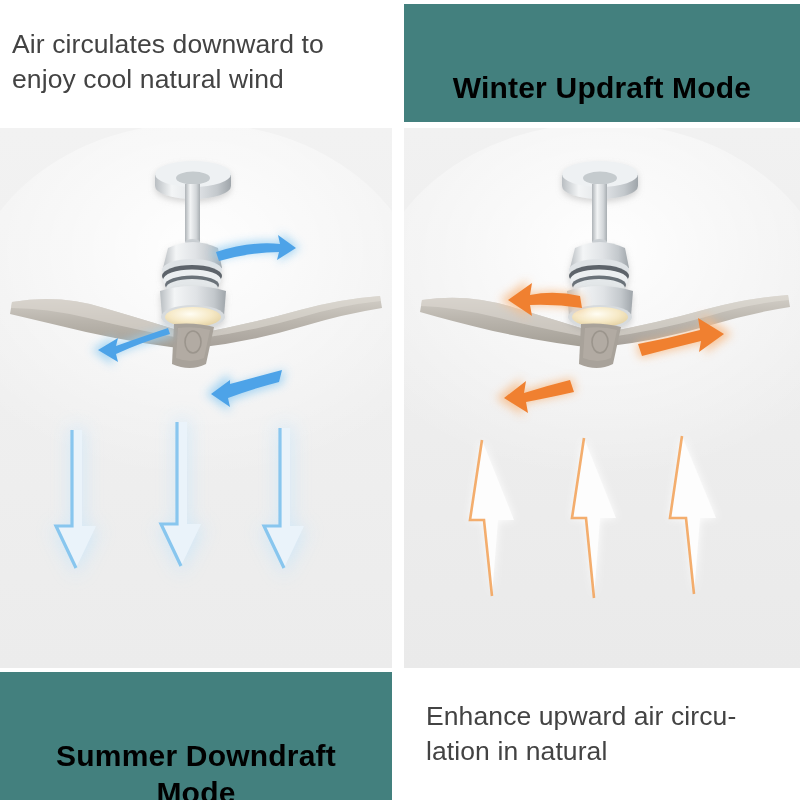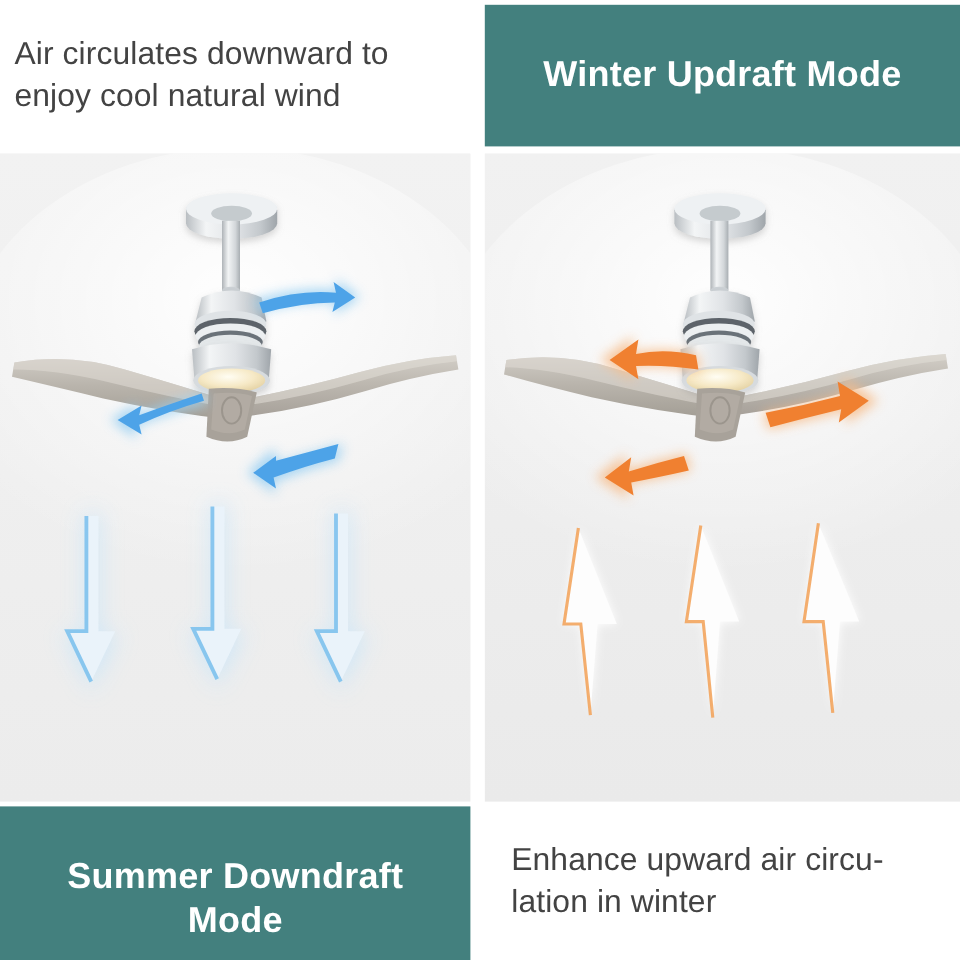--- a/index.html
+++ b/index.html
@@ -20,22 +20,22 @@
   .ftr-right {left:404px;top:672px;width:396px;height:124px; background:#ffffff;}
 
   .cap{
     display:flex;align-items:center;height:100%;box-sizing:border-box;
     padding:0 12px;color:#434343;font-size:26.5px;line-height:1.34;
     font-weight:400;letter-spacing:.1px;
   }
   .cap.right-pad{padding:0 22px;}
   .cap-title{
     display:flex;align-items:center;justify-content:center;height:100%;
-    box-sizing:border-box;padding:0 14px;color:#ffffff;font-size:30px;
-    line-height:1.22;font-weight:700;text-align:center;letter-spacing:.2px;
+    box-sizing:border-box;padding:0 14px;color:#000000;font-size:30px;
+    line-height:1.22;font-weight:700;text-align:center;letter-spacing:.2px;margin-top:25px;
   }
 
   
   .scene{position:absolute;inset:0;overflow:hidden;}
   .scene svg{position:absolute;left:0;top:0;width:100%;height:100%;display:block;}
 </style>
 </head>
 <body>
 
 <div class="sheet">
@@ -288,16 +288,16 @@
         </g>
       </svg>
     </div>
   </div>
 
   <div class="cell ftr-left">
     <div class="cap-title">Summer Downdraft Mode</div>
   </div>
 
   <div class="cell ftr-right">
-    <div class="cap right-pad">Enhance upward air circu-lation in winter</div>
+    <div class="cap right-pad">Enhance upward air circu-lation in natural</div>
   </div>
 
 </div>
 
 </body></html>

